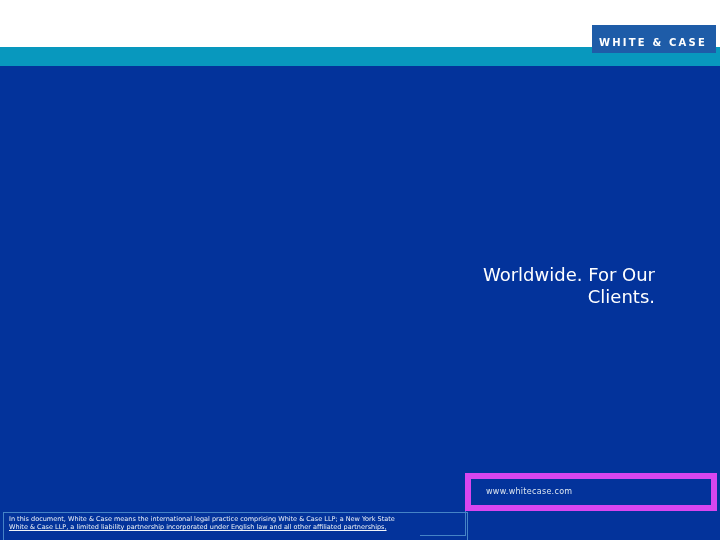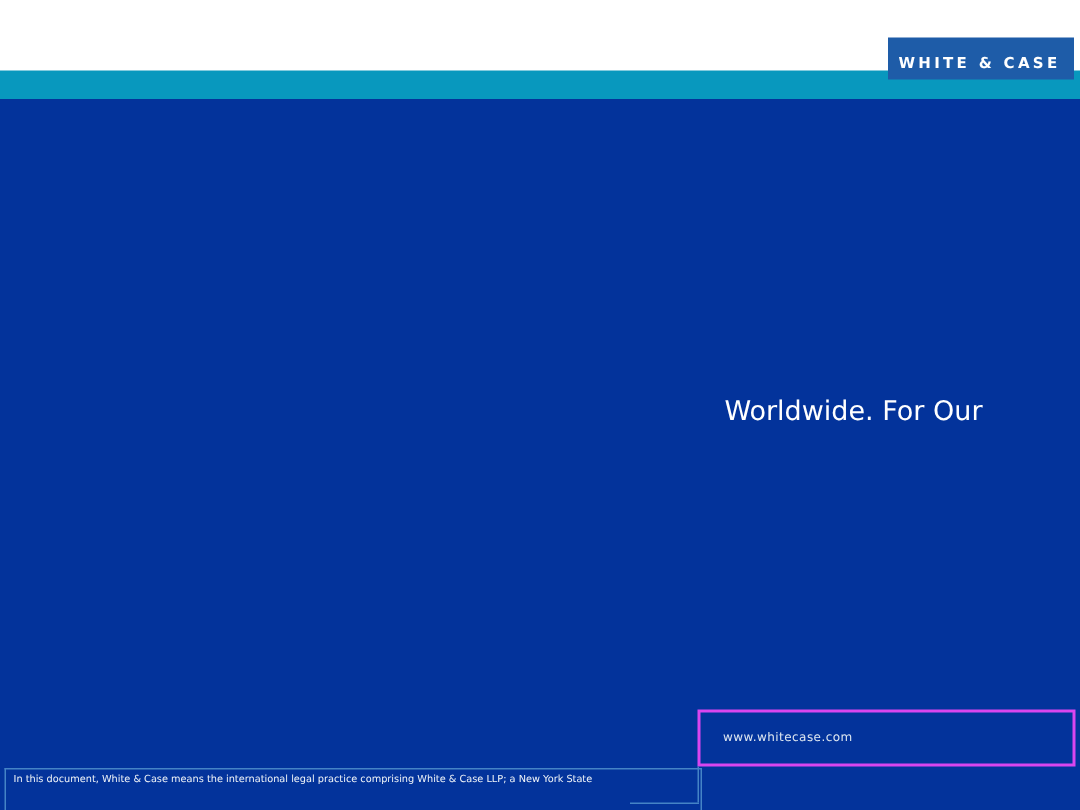--- a/index.html
+++ b/index.html
@@ -64,21 +64,21 @@
     font-size: 18px;
     line-height: 22px;
     font-family: "DejaVu Sans", sans-serif;
   }
   
   .website-box {
     position: absolute;
     left: 465px; top: 473px;
     width: 252px; height: 38px;
     box-sizing: border-box;
-    border: 2px solid #d946ef;
+    border: 6px solid #d946ef;
     display: flex;
     align-items: center;
     padding-left: 15px;
   }
   .website-text {
     color: #DDE6F0;
     font-size: 8px;
     letter-spacing: 0.3px;
     line-height: 1;
   }
@@ -125,25 +125,27 @@
   <div class="band-white"></div>
   <div class="band-teal"></div>
   <div class="band-blue"></div>
 
   <div class="logo-box">
     <span class="logo-text">WHITE &amp; CASE</span>
   </div>
 
   <div class="headline">
     <div>Worldwide. For Our</div>
+    <div>Clients.</div>
   </div>
 
   <div class="website-box">
     <span class="website-text">www.whitecase.com</span>
   </div>
   <div class="website-frame-ext"></div>
   <div class="frame-line-bottom"></div>
 
   <div class="disclaimer-box">
     <div class="disclaimer-line">In this document, White &amp; Case means the international legal practice comprising White &amp; Case LLP; a New York State</div>
+    <div class="disclaimer-line underlined">White &amp; Case LLP, a limited liability partnership incorporated under English law and all other affiliated partnerships,</div>
   </div>
 
 </div>
 
 </body></html>

